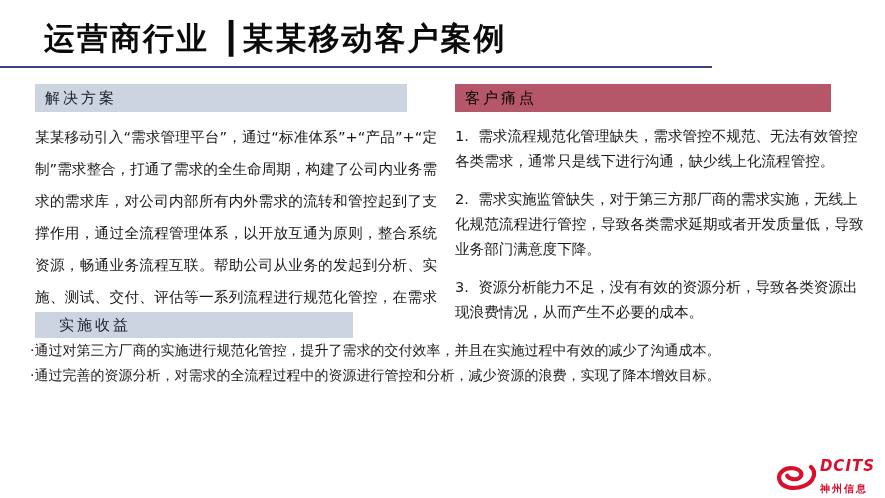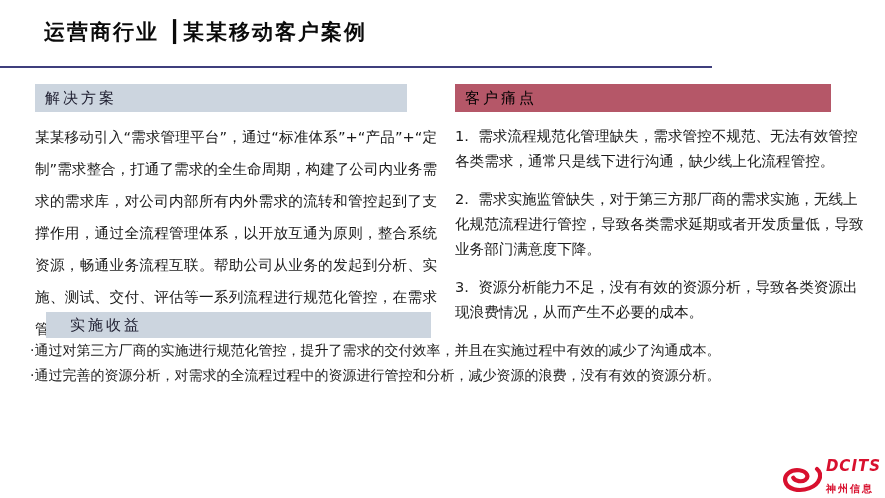--- a/index.html
+++ b/index.html
@@ -4,21 +4,21 @@
 <style>
   html,body{margin:0;padding:0;}
   body{
     width:885px;height:498px;background:#ffffff;overflow:hidden;
     font-family:"DejaVu Sans",sans-serif;position:relative;
   }
   .slide{position:absolute;inset:0;background:#fff;}
 
   .page-title{
     position:absolute;left:44px;top:18px;margin:0;
-    font-size:21px;font-weight:bold;color:#0a0a0a;letter-spacing:2px;
+    font-size:31px;font-weight:bold;color:#0a0a0a;letter-spacing:2px;
     white-space:nowrap;
   }
   .title-underline{
     position:absolute;left:0;top:66px;width:712px;height:2px;
     background:#3f3f7d;
   }
 
   .hdr{
     height:28px;line-height:28px;padding-left:10px;
     font-size:15px;letter-spacing:3px;box-sizing:border-box;
@@ -38,30 +38,30 @@
 
   .pain{left:455px;top:84px;width:414px;}
   .pain .hdr{width:376px;}
   .pain p{
     font-size:14.6px;line-height:25px;white-space:pre-wrap;
   }
   .pain p.first{margin-top:11px;}
   .pain p + p{margin-top:13px;}
 
   .benefits{left:30px;top:312px;width:832px;}
-  .benefits .hdr{width:385px;margin-left:16px;height:26px;line-height:26px;padding-left:24px;}
+  .benefits .hdr{width:318px;margin-left:5px;height:26px;line-height:26px;padding-left:24px;}
   .benefits p{
     font-size:14px;line-height:25px;white-space:pre-wrap;
   }
   .benefits p.first{margin-top:15px;}
   .benefits p + p{margin-top:0;}
 
   .logo{
-    position:absolute;right:4px;bottom:4px;
-    display:flex;align-items:flex-end;gap:4px;
+    position:absolute;right:10px;bottom:4px;
+    display:flex;align-items:center;gap:4px;
   }
   .logo svg{display:block;}
   .logo-text{display:flex;flex-direction:column;line-height:1;}
   .logo-name{
     font-size:15px;font-weight:bold;font-style:italic;
     color:#d8102e;letter-spacing:1px;
   }
   .logo-subtitle{
     font-size:10px;color:#d8102e;letter-spacing:2px;margin-top:10px;font-weight:bold;
   }
@@ -82,21 +82,21 @@
   <section class="panel pain">
     <div class="hdr red">客户痛点</div>
     <p class="first">1.  需求流程规范化管理缺失，需求管控不规范、无法有效管控各类需求，通常只是线下进行沟通，缺少线上化流程管控。</p>
     <p>2.  需求实施监管缺失，对于第三方那厂商的需求实施，无线上化规范流程进行管控，导致各类需求延期或者开发质量低，导致业务部门满意度下降。</p>
     <p>3.  资源分析能力不足，没有有效的资源分析，导致各类资源出现浪费情况，从而产生不必要的成本。</p>
   </section>
 
   <section class="panel benefits">
     <div class="hdr gray">实施收益</div>
     <p>·通过对第三方厂商的实施进行规范化管控，提升了需求的交付效率，并且在实施过程中有效的减少了沟通成本。</p>
-    <p>·通过完善的资源分析，对需求的全流程过程中的资源进行管控和分析，减少资源的浪费，没有有效的资源分析。</p>
+    <p>·通过完善的资源分析，对需求的全流程过程中的资源进行管控和分析，减少资源的浪费，实现了降本增效目标。</p>
   </section>
 
   <div class="logo">
     <span>
       <svg width="40" height="30" viewBox="0 0 48 36">
         <path d="M42 6 C49 12 46 24 33 29 C20 34 6 30 4 21 C2 13 11 6 21 7.5 C30 9 33 15 28 19 C24 22 16 21 13.5 16.5" fill="none" stroke="#d8102e" stroke-width="5" stroke-linecap="round"></path>
       </svg>
     </span>
     <div class="logo-text">
       <span class="logo-name">DCITS</span>

